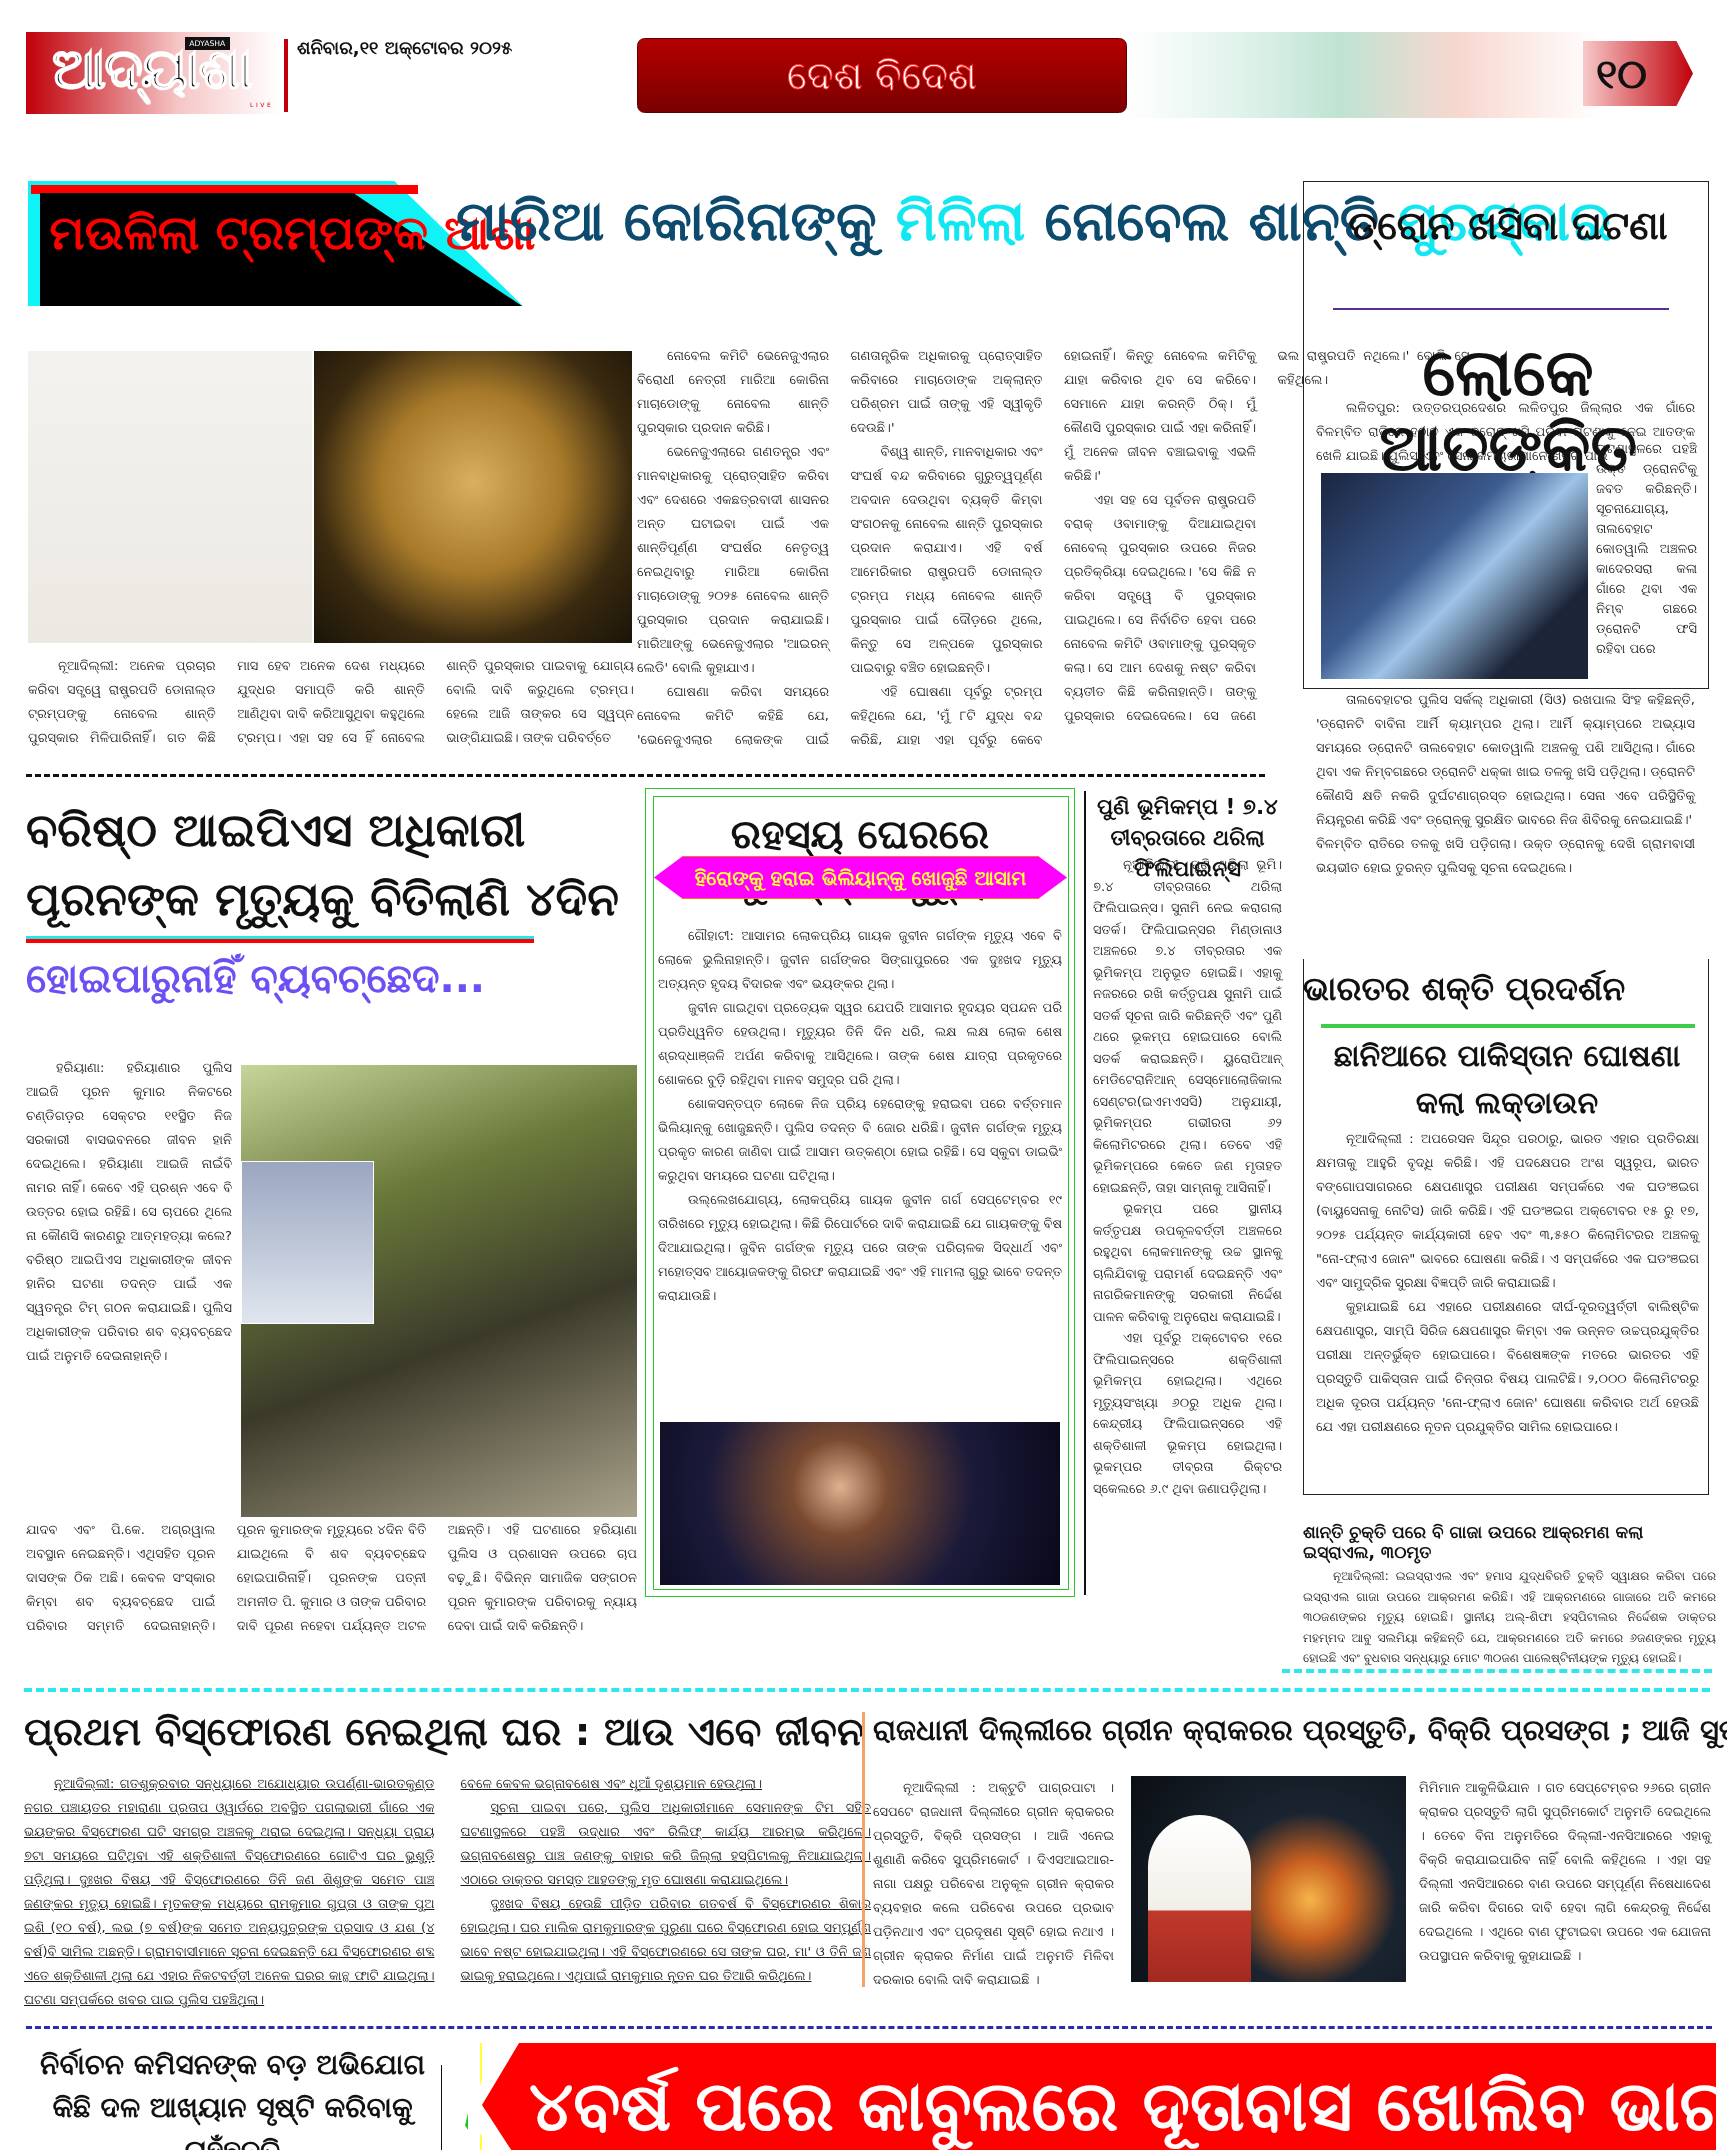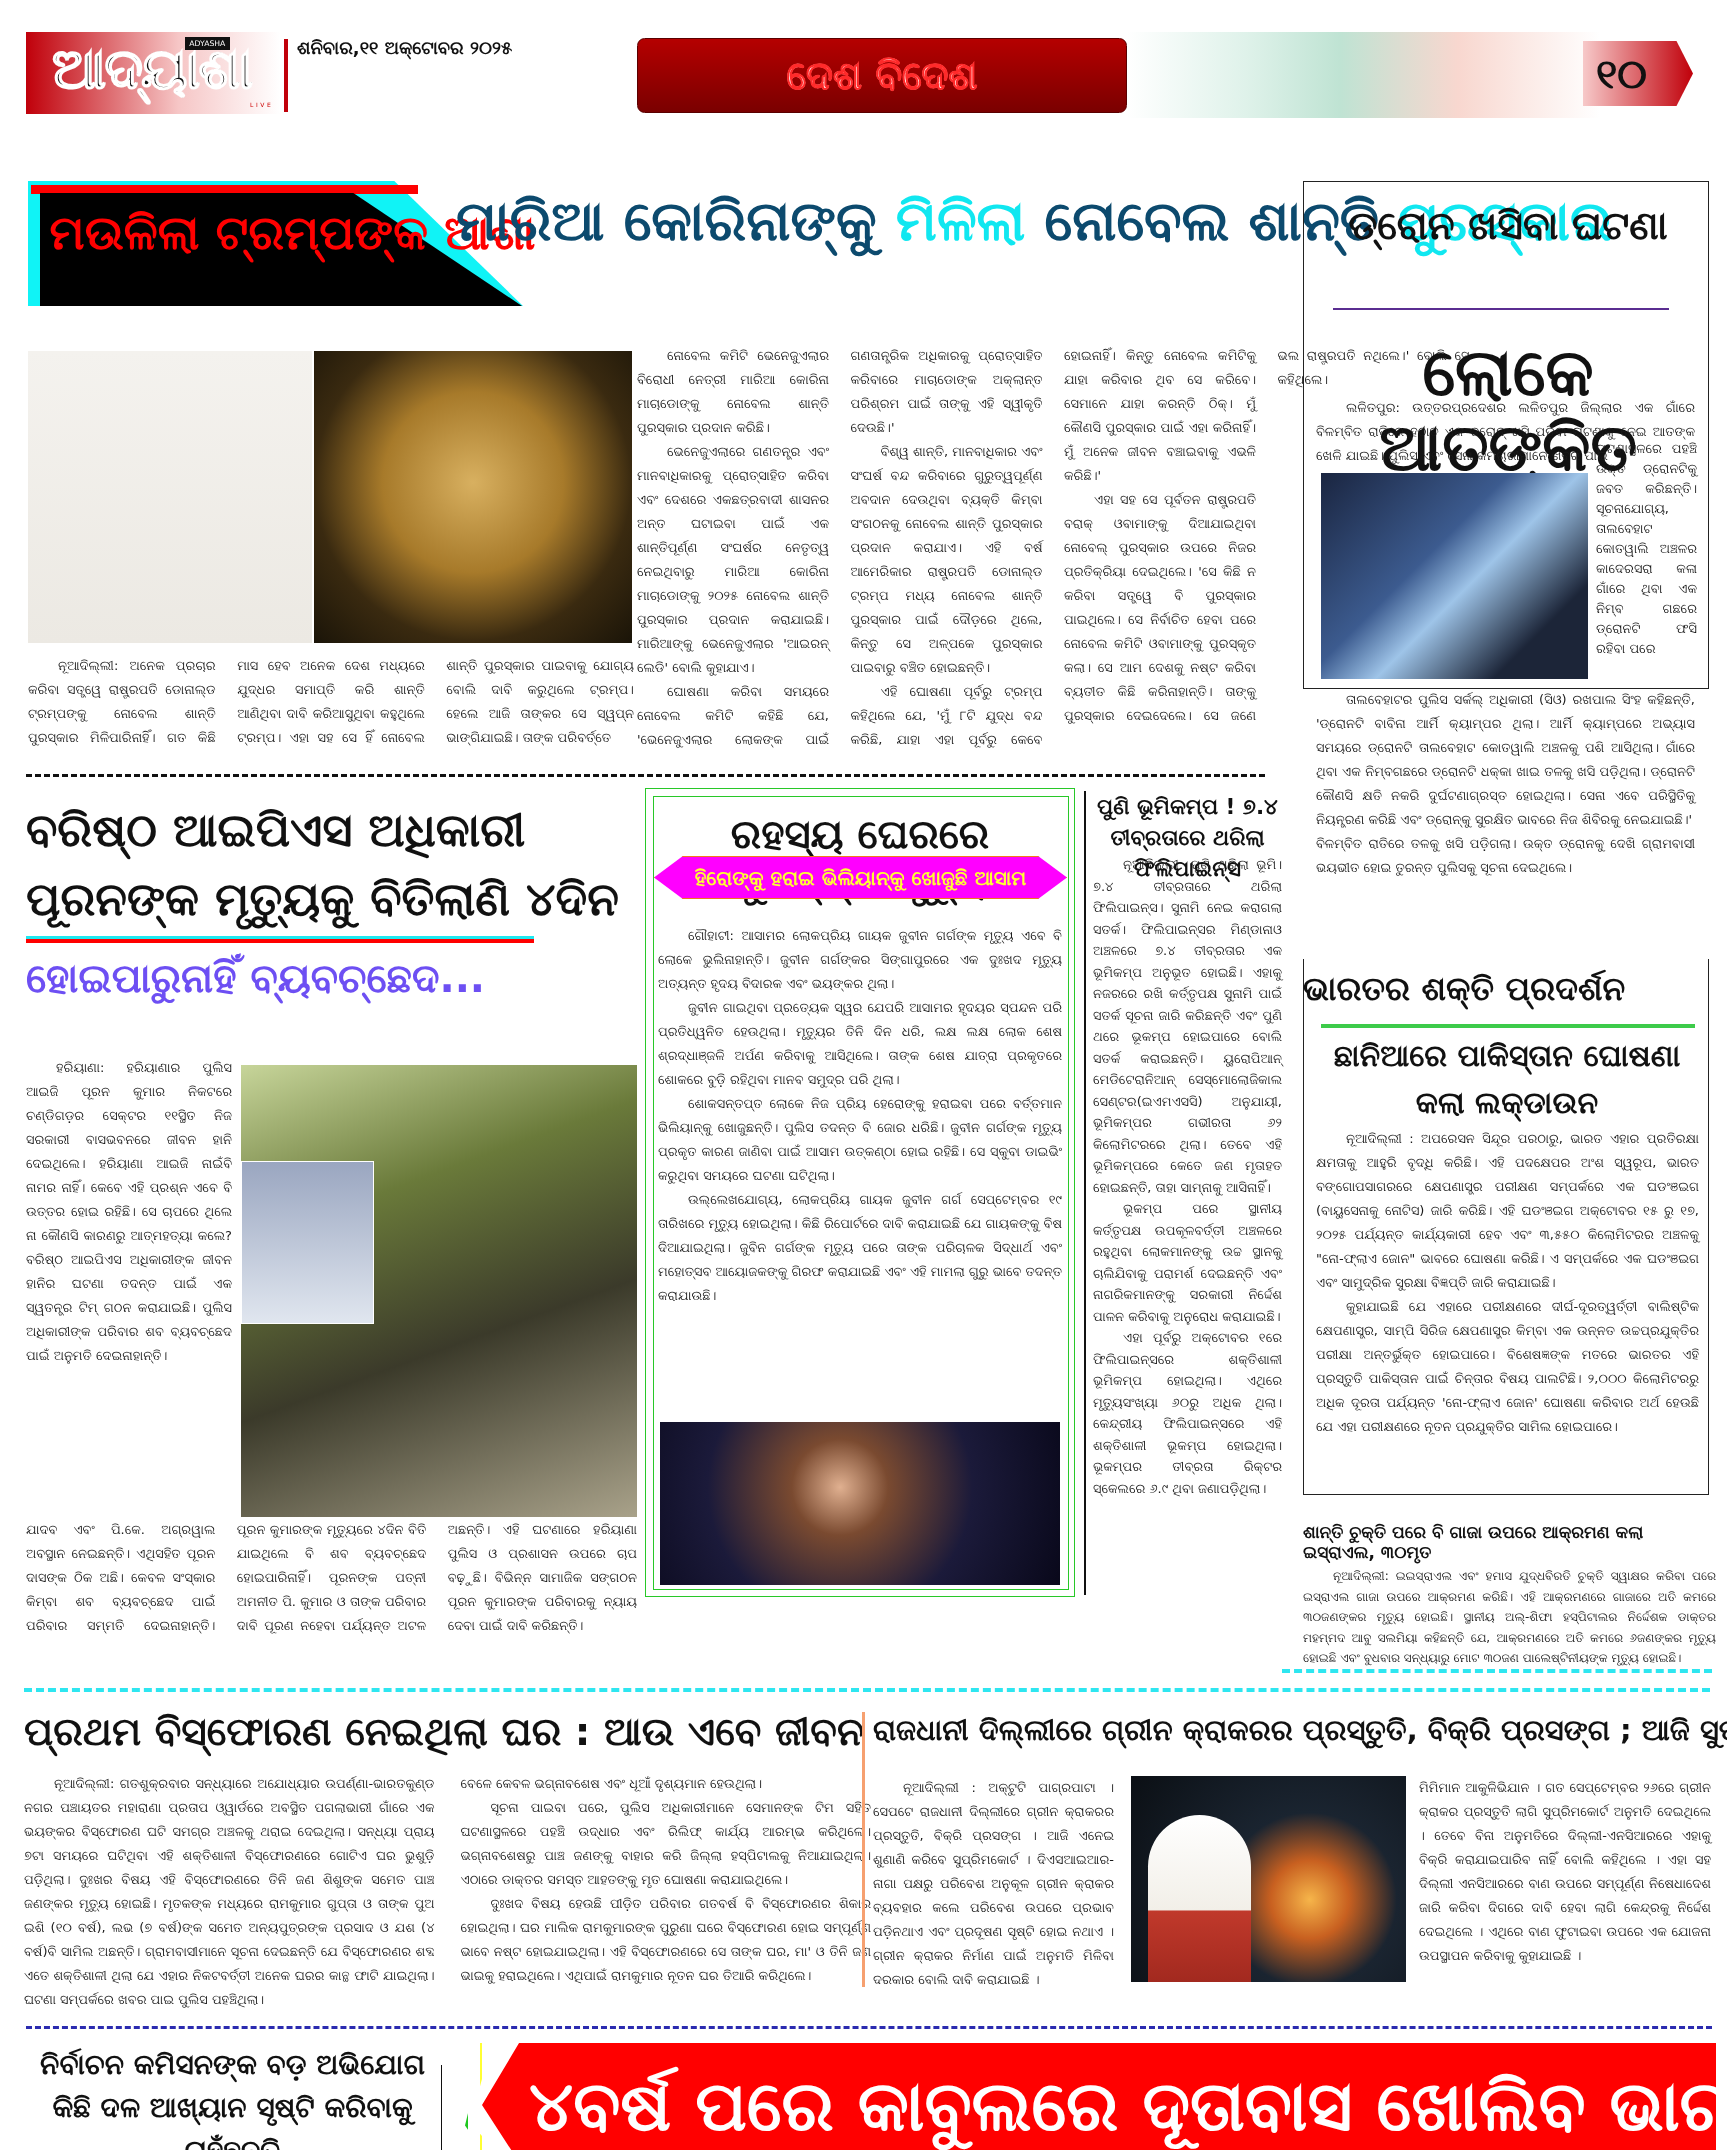--- a/index.html
+++ b/index.html
@@ -2,36 +2,36 @@
 <html style="font-size:6.9px"><head>
 <meta charset="utf-8">
 <style>
   * { box-sizing: border-box; margin: 0; padding: 0; }
   html, body { width: 1727px; height: 2667px; background: #ffffff; overflow: hidden; }
   body { font-family: "DejaVu Sans", sans-serif; color: #111; position: relative; }
   .abs { position: absolute; }
   .body-text { font-family: "DejaVu Sans", sans-serif; font-size: 13px; line-height: 24px; text-align: justify; color: #1a1a1a; }
   .body-text p { text-indent: 30px; margin-bottom: 0; }
   .col3 { column-count: 3; column-gap: 21.5px; }
-  .col2 { column-count: 2; column-gap: 26px; }
+  .col2 { column-count: 2; column-gap: 26px; text-decoration: underline; }
   .photo { background: #888; overflow: hidden; }
   .dash-cyan { border-top: 4.3px dashed #2ee6f0; }
   .dash-black { border-top: 3.9px dashed #111; }
   .dash-blue { border-top: 3.9px dashed #2b2bb0; }
   .headline { font-family: "DejaVu Sans", sans-serif; font-weight: bold; line-height: 1.15; }
 
   
   #masthead-logo { left: 26px; top: 32px; width: 254px; height: 82px; background: linear-gradient(90deg, #c0000a 0%, #f6c6c6 60%, #fff 100%); }
   #logo-text { position: absolute; left: 26px; top: 4.3px; font-size: 56px; font-weight: bold; color: #111; -webkit-text-stroke: 1.3px #fff; letter-spacing: -1.7px; }
   #logo-badge { position: absolute; left: 159px; top: 5.2px; background: #111; color: #fff; font-size: 7.7px; padding: 1.7px 4.3px; }
   #logo-live { position: absolute; left: 224px; top: 69px; color: #c00; font-size: 6px; letter-spacing: 2.6px; }
   #masthead-rule { left: 284px; top: 39px; width: 4.3px; height: 73px; background: #c0000a; }
   #date-line { left: 297px; top: 37px; font-size: 18px; font-weight: bold; color: #111; }
   #section-banner { left: 637px; top: 38px; width: 490px; height: 75px; background: linear-gradient(180deg, #b50000, #7a0000); border-radius: 7.7px; border: 1.7px solid #5a0000; display: flex; align-items: center; justify-content: center; }
-  #section-banner span { font-size: 39px; font-weight: bold; color: #fff; -webkit-text-stroke: 0.9px #ff2a2a; }
+  #section-banner span { font-size: 39px; font-weight: normal; color: #fff; -webkit-text-stroke: 0.9px #ff2a2a; }
   #deco-strip { left: 1127px; top: 32px; width: 473px; height: 86px; background: linear-gradient(90deg, #fff 0%, #dff2ea 25%, #bfe3d3 45%, #f8d7cf 70%, #fff 100%); }
   #page-num { left: 1583px; top: 41px; width: 110px; height: 65px; background: linear-gradient(90deg, #f7c9c9, #c0000a); clip-path: polygon(0 0, 85% 0, 100% 50%, 85% 100%, 0 100%); display: flex; align-items: center; padding-left: 13px; }
   #page-num span { font-size: 41px; font-weight: bold; color: #111; }
 
   
   #trump-box { left: 28px; top: 181px; width: 512px; height: 129px; }
   #trump-box .cyan-back { position: absolute; left: 0; top: 0; width: 495px; height: 125px; background: #10f3f6; clip-path: polygon(0 0, 74% 0, 100% 100%, 0 100%); }
   #trump-box .red-strip { position: absolute; left: 3.4px; top: 4.3px; width: 387px; height: 8.6px; background: #ff0000; }
   #trump-box .black-panel { position: absolute; left: 12px; top: 12px; width: 482px; height: 113px; background: #000; clip-path: polygon(0 0, 65% 0, 100% 100%, 0 100%); }
   #trump-box .kicker { position: absolute; left: 21.5px; top: 24px; font-size: 47px; font-weight: bold; color: #ff0000; }

